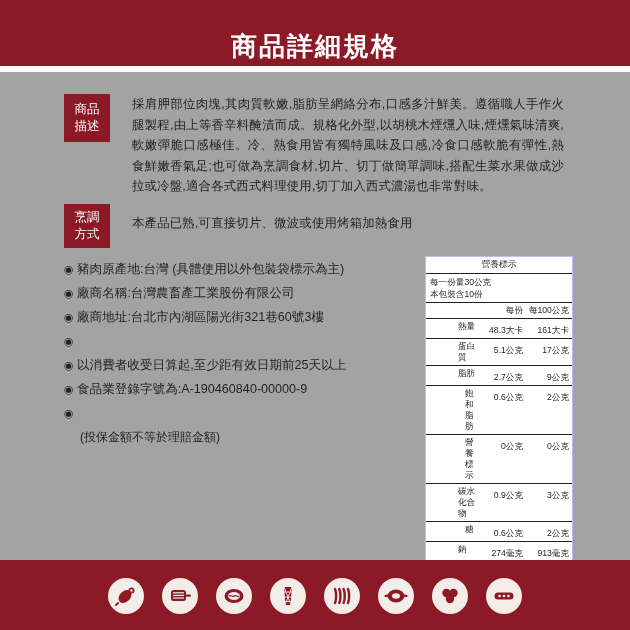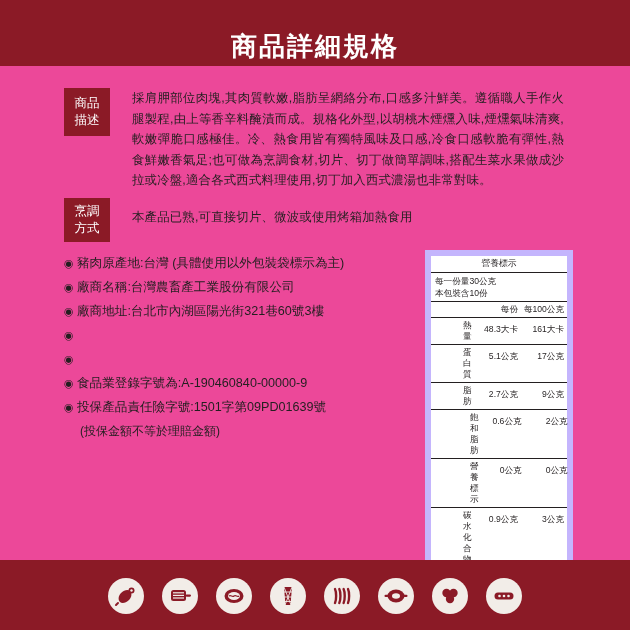--- a/index.html
+++ b/index.html
@@ -36,24 +36,24 @@
     text-align: center;
     color: #ffffff;
     font-size: 26px;
     font-weight: bold;
     letter-spacing: 2px;
     margin-top: 11px;
   }
   
   .content {
     position: absolute;
-    top: 66px; left: 0;
+    top: 72px; left: 0;
     width: 630px;
     height: 494px;
-    background: #ec4899;
+    background: #a3a3a3;
   }
   
   .row-block {
     position: absolute;
     display: flex;
     align-items: flex-start;
   }
   .label-chip {
     width: 46px;
     background: #8b1a26;
@@ -117,21 +117,21 @@
     padding-left: 16px;
     font-size: 12px;
     line-height: 24px;
   }
   
   .nutrition {
     position: absolute;
     top: 184px;
     left: 425px;
     width: 148px;
-    border: 6px solid #c4b5fd;
+    border: 1px solid #c4b5fd;
     box-sizing: border-box;
     font-size: 8.6px;
     line-height: 11px;
     background: #ffffff;
   }
   .nt-title {
     text-align: center;
     border-bottom: 1px solid #231f20;
     padding: 2px 0 2.5px 0;
     font-size: 8.8px;
@@ -239,28 +239,28 @@
       </div>
       <div class="info-item">
         <span class="bullet">◉</span>
         <span>廠商地址:台北市內湖區陽光街321巷60號3樓</span>
       </div>
       <div class="info-item">
         <span class="bullet">◉</span>
       </div>
       <div class="info-item">
         <span class="bullet">◉</span>
+        <span>以消費者收受日算起,至少距有效日期前25天以上</span>
       </div>
       <div class="info-item">
         <span class="bullet">◉</span>
         <span>食品業登錄字號為:A-190460840-00000-9</span>
       </div>
       <div class="info-item">
         <span class="bullet">◉</span>
-        <span>投保產品責任險字號:1501字第09PD01639號</span>
       </div>
       <div class="info-sub">(投保金額不等於理賠金額)</div>
     </div>
 
     <div class="nutrition">
       <div class="nt-title">營養標示</div>
       <div class="nt-sub">
         <div>每一份量30公克</div>
         <div>本包裝含10份</div>
       </div>

